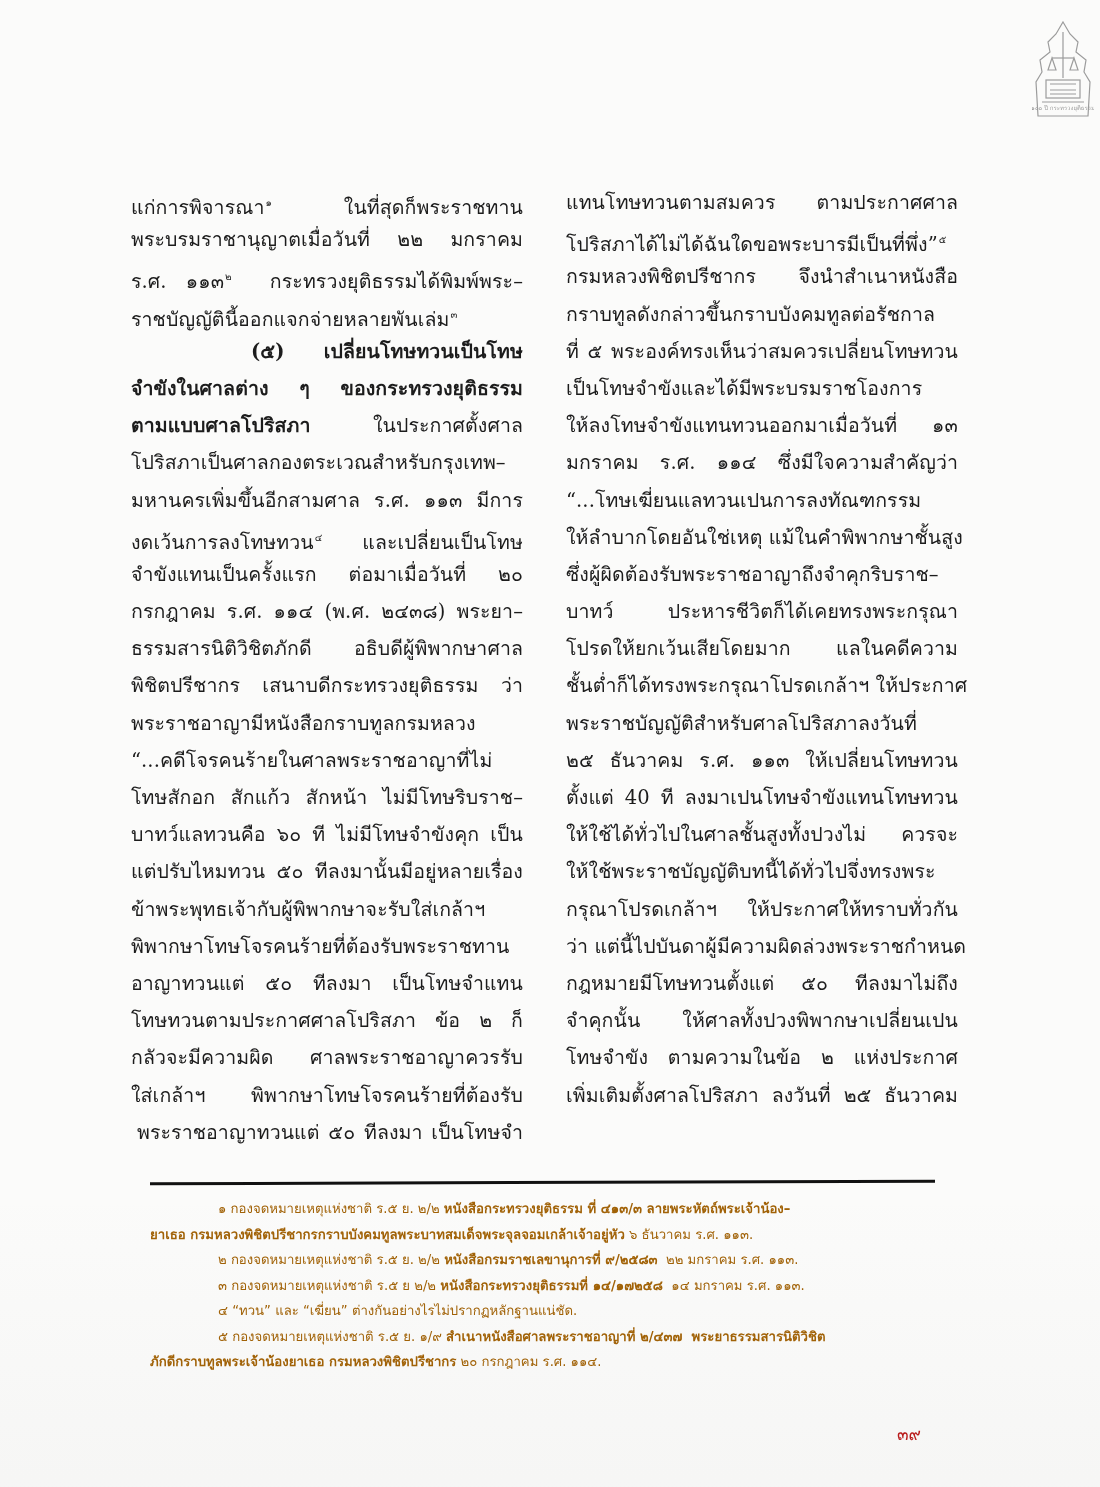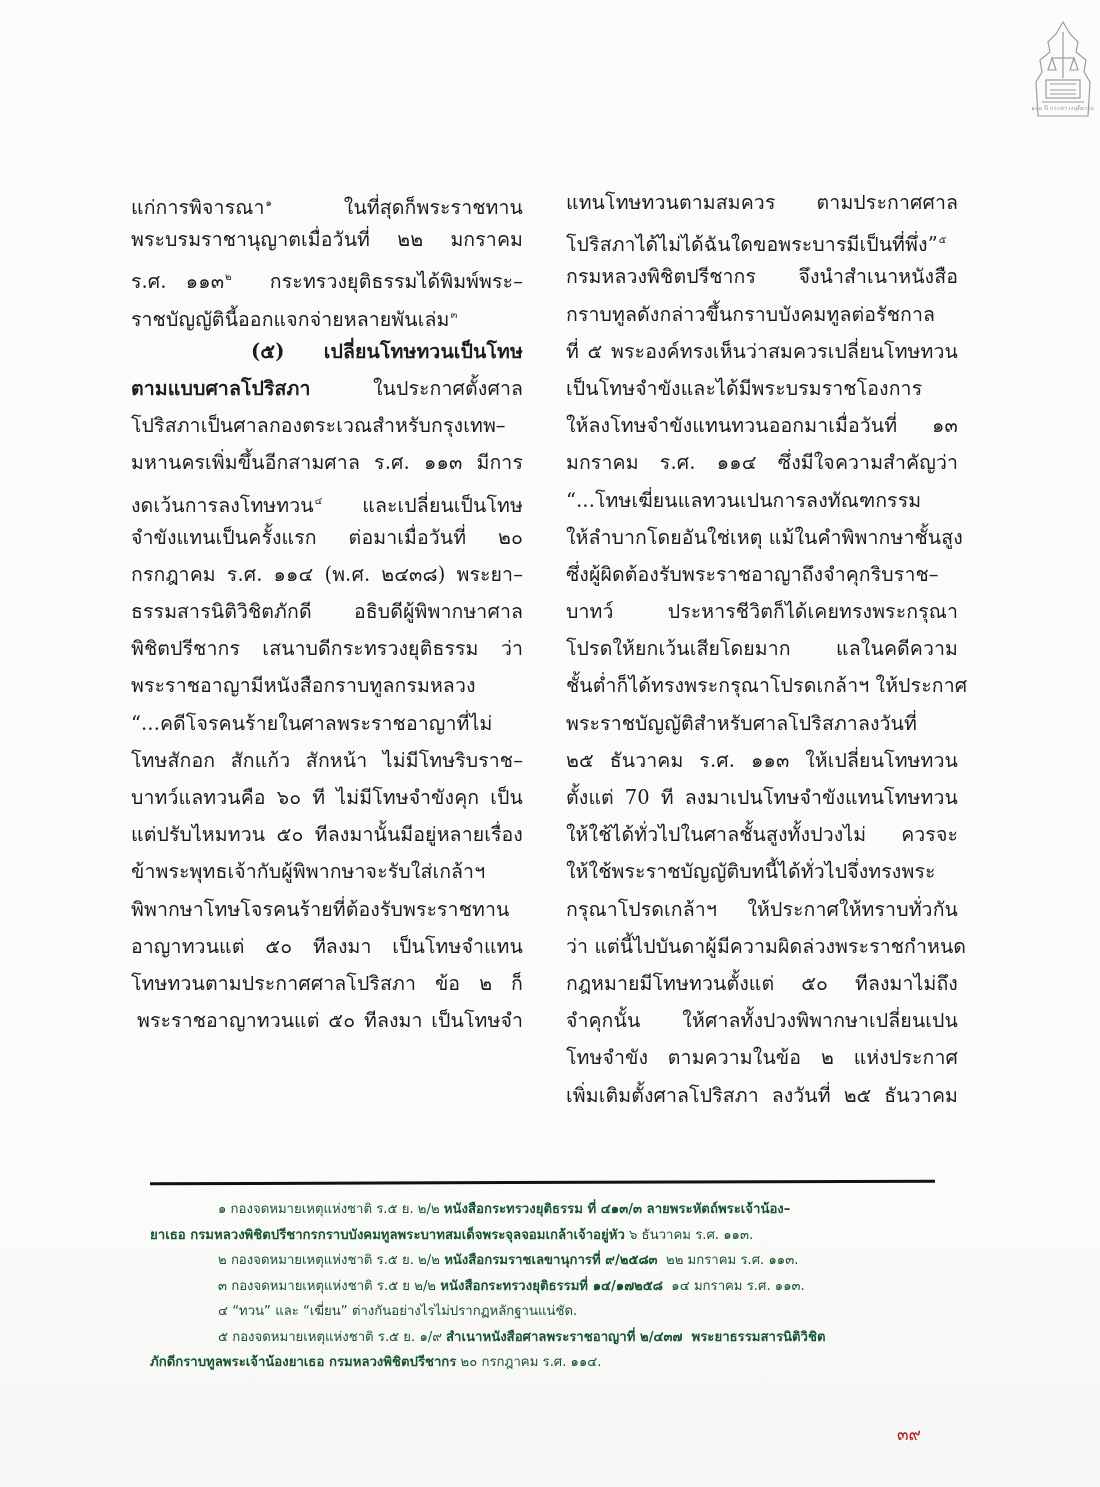--- a/index.html
+++ b/index.html
@@ -33,21 +33,21 @@
   .line.last { text-align-last: left; }
   .line.indent { padding-left: 120px; }
   .line.slight { padding-left: 6px; }
   sup.fn { font-size: 10px; vertical-align: 8px; margin-left: 1px; }
   .rule {
     position: absolute; left: 150px; top: 1181px; width: 785px; height: 3px;
     background: #111; transform: skewY(-0.18deg);
   }
   .footnotes {
     position: absolute; left: 150px; top: 1196px; width: 760px;
-    font-family: "DejaVu Sans", sans-serif; font-size: 13.2px; color: #14532d;
+    font-family: "DejaVu Sans", sans-serif; font-size: 13.2px; color: #a16207;
   }
   .fnline { height: 25.5px; line-height: 25.5px; white-space: nowrap; }
   .fnline.ind { padding-left: 68px; }
   .fnline b { font-weight: bold; }
   .page-number {
     position: absolute; left: 897px; top: 1420px;
     font-family: "DejaVu Sans", sans-serif; font-size: 17px; color: #b91c1c;
   }
 </style>
 </head>
@@ -70,57 +70,60 @@
     <text x="31" y="92" font-size="6" text-anchor="middle" fill="#9c9c9c" font-family="DejaVu Sans, sans-serif">๑๐๐ ปี กระทรวงยุติธรรม</text>
   </svg>
 </div>
 
 <div class="column col-left" id="leftcol">
     <div class="line"><span>แก่การพิจารณา</span><sup class="fn">๑</sup><span style="white-space: pre;">    ในที่สุดก็พระราชทาน</span></div>
     <div class="line"><span>พระบรมราชานุญาตเมื่อวันที่ ๒๒  มกราคม</span></div>
     <div class="line"><span>ร.ศ. ๑๑๓</span><sup class="fn">๒</sup><span style="white-space: pre;">  กระทรวงยุติธรรมได้พิมพ์พระ–</span></div>
     <div class="line last"><span>ราชบัญญัตินี้ออกแจกจ่ายหลายพันเล่ม</span><sup class="fn">๓</sup></div>
     <div class="line indent"><span style="font-weight: bold;">(๕) เปลี่ยนโทษทวนเป็นโทษ</span></div>
+    <div class="line"><span style="font-weight: bold;">จำขังในศาลต่าง ๆ ของกระทรวงยุติธรรม</span></div>
     <div class="line"><span style="font-weight: bold;">ตามแบบศาลโปริสภา</span><span style="white-space: pre; margin-top: 12px;">   ในประกาศตั้งศาล</span></div>
     <div class="line"><span>โปริสภาเป็นศาลกองตระเวณสำหรับกรุงเทพ–</span></div>
     <div class="line"><span>มหานครเพิ่มขึ้นอีกสามศาล  ร.ศ. ๑๑๓  มีการ</span></div>
     <div class="line"><span>งดเว้นการลงโทษทวน</span><sup class="fn">๔</sup><span style="white-space: pre;">  และเปลี่ยนเป็นโทษ</span></div>
     <div class="line"><span>จำขังแทนเป็นครั้งแรก   ต่อมาเมื่อวันที่ ๒๐</span></div>
     <div class="line"><span>กรกฎาคม ร.ศ. ๑๑๔ (พ.ศ. ๒๔๓๘) พระยา–</span></div>
     <div class="line"><span>ธรรมสารนิติวิชิตภักดี  อธิบดีผู้พิพากษาศาล</span></div>
     <div class="line"><span>พิชิตปรีชากร เสนาบดีกระทรวงยุติธรรม ว่า</span></div>
     <div class="line"><span>พระราชอาญามีหนังสือกราบทูลกรมหลวง</span></div>
     <div class="line"><span>“...คดีโจรคนร้ายในศาลพระราชอาญาที่ไม่</span></div>
     <div class="line"><span>โทษสักอก สักแก้ว สักหน้า ไม่มีโทษริบราช–</span></div>
     <div class="line"><span>บาทว์แลทวนคือ ๖๐ ที ไม่มีโทษจำขังคุก เป็น</span></div>
     <div class="line"><span>แต่ปรับไหมทวน ๕๐   ทีลงมานั้นมีอยู่หลายเรื่อง</span></div>
     <div class="line"><span>ข้าพระพุทธเจ้ากับผู้พิพากษาจะรับใส่เกล้าฯ</span></div>
     <div class="line"><span>พิพากษาโทษโจรคนร้ายที่ต้องรับพระราชทาน</span></div>
     <div class="line"><span>อาญาทวนแต่ ๕๐  ทีลงมา  เป็นโทษจำแทน</span></div>
     <div class="line"><span>โทษทวนตามประกาศศาลโปริสภา  ข้อ ๒  ก็</span></div>
+    <div class="line"><span>กลัวจะมีความผิด  ศาลพระราชอาญาควรรับ</span></div>
+    <div class="line"><span>ใส่เกล้าฯ   พิพากษาโทษโจรคนร้ายที่ต้องรับ</span></div>
     <div class="line slight"><span>พระราชอาญาทวนแต่ ๕๐ ทีลงมา   เป็นโทษจำ</span></div>
   </div>
 <div class="column col-right" id="rightcol">
     <div class="line"><span>แทนโทษทวนตามสมควร   ตามประกาศศาล</span></div>
     <div class="line last"><span>โปริสภาได้ไม่ได้ฉันใดขอพระบารมีเป็นที่พึ่ง”</span><sup class="fn">๕</sup></div>
     <div class="line"><span>กรมหลวงพิชิตปรีชากร   จึงนำสำเนาหนังสือ</span></div>
     <div class="line"><span>กราบทูลดังกล่าวขึ้นกราบบังคมทูลต่อรัชกาล</span></div>
     <div class="line"><span>ที่ ๕   พระองค์ทรงเห็นว่าสมควรเปลี่ยนโทษทวน</span></div>
     <div class="line"><span>เป็นโทษจำขังและได้มีพระบรมราชโองการ</span></div>
     <div class="line"><span>ให้ลงโทษจำขังแทนทวนออกมาเมื่อวันที่ ๑๓</span></div>
     <div class="line"><span>มกราคม   ร.ศ. ๑๑๔   ซึ่งมีใจความสำคัญว่า</span></div>
     <div class="line"><span>“...โทษเฆี่ยนแลทวนเปนการลงทัณฑกรรม</span></div>
     <div class="line"><span>ให้ลำบากโดยอันใช่เหตุ   แม้ในคำพิพากษาชั้นสูง</span></div>
     <div class="line"><span>ซึ่งผู้ผิดต้องรับพระราชอาญาถึงจำคุกริบราช–</span></div>
     <div class="line"><span>บาทว์   ประหารชีวิตก็ได้เคยทรงพระกรุณา</span></div>
     <div class="line"><span>โปรดให้ยกเว้นเสียโดยมาก   แลในคดีความ</span></div>
     <div class="line"><span>ชั้นต่ำก็ได้ทรงพระกรุณาโปรดเกล้าฯ   ให้ประกาศ</span></div>
     <div class="line"><span>พระราชบัญญัติสำหรับศาลโปริสภาลงวันที่</span></div>
     <div class="line"><span>๒๕ ธันวาคม ร.ศ. ๑๑๓ ให้เปลี่ยนโทษทวน</span></div>
-    <div class="line"><span>ตั้งแต่ 70 ที ลงมาเปนโทษจำขังแทนโทษทวน</span></div>
+    <div class="line"><span>ตั้งแต่ 40 ที ลงมาเปนโทษจำขังแทนโทษทวน</span></div>
     <div class="line"><span>ให้ใช้ได้ทั่วไปในศาลชั้นสูงทั้งปวงไม่   ควรจะ</span></div>
     <div class="line"><span>ให้ใช้พระราชบัญญัติบทนี้ได้ทั่วไปจึ่งทรงพระ</span></div>
     <div class="line"><span>กรุณาโปรดเกล้าฯ  ให้ประกาศให้ทราบทั่วกัน</span></div>
     <div class="line"><span>ว่า   แต่นี้ไปบันดาผู้มีความผิดล่วงพระราชกำหนด</span></div>
     <div class="line"><span>กฎหมายมีโทษทวนตั้งแต่ ๕๐   ทีลงมาไม่ถึง</span></div>
     <div class="line"><span>จำคุกนั้น  ให้ศาลทั้งปวงพิพากษาเปลี่ยนเปน</span></div>
     <div class="line"><span>โทษจำขัง   ตามความในข้อ ๒  แห่งประกาศ</span></div>
     <div class="line"><span>เพิ่มเติมตั้งศาลโปริสภา   ลงวันที่ ๒๕ ธันวาคม</span></div>
   </div>
 

